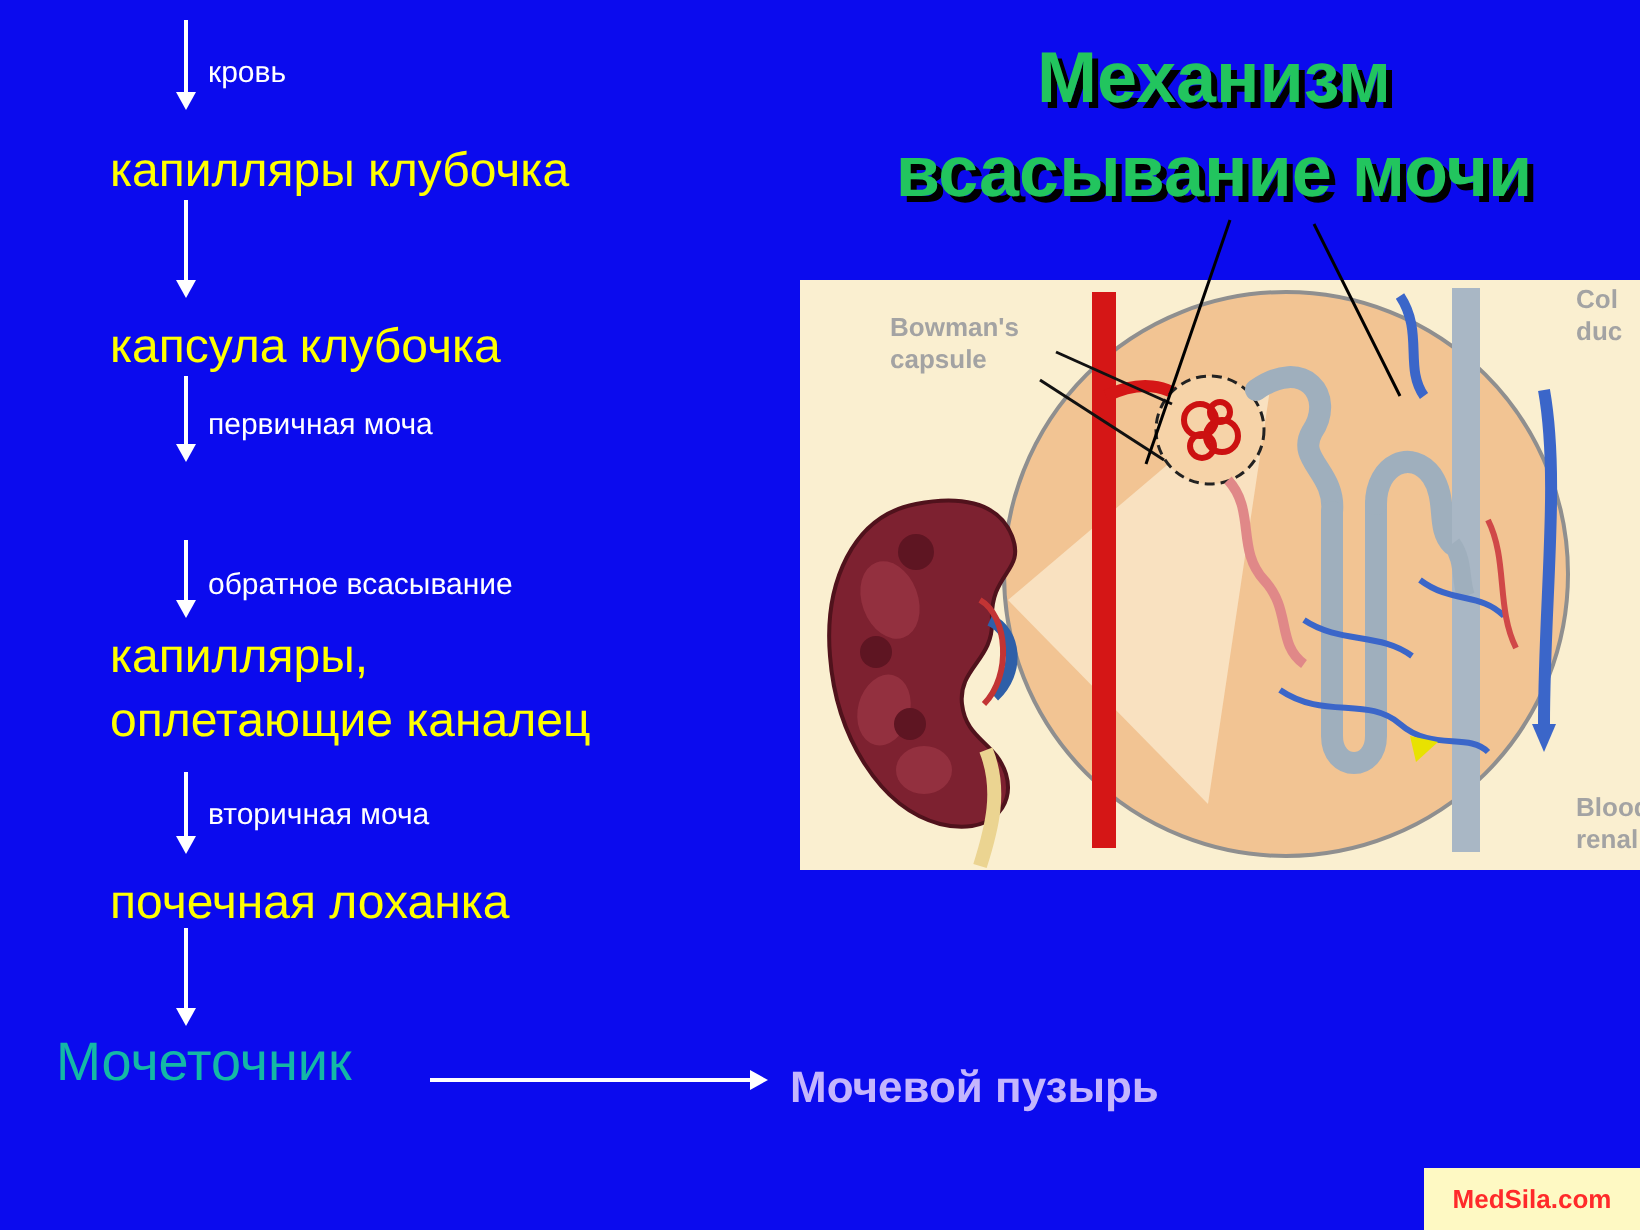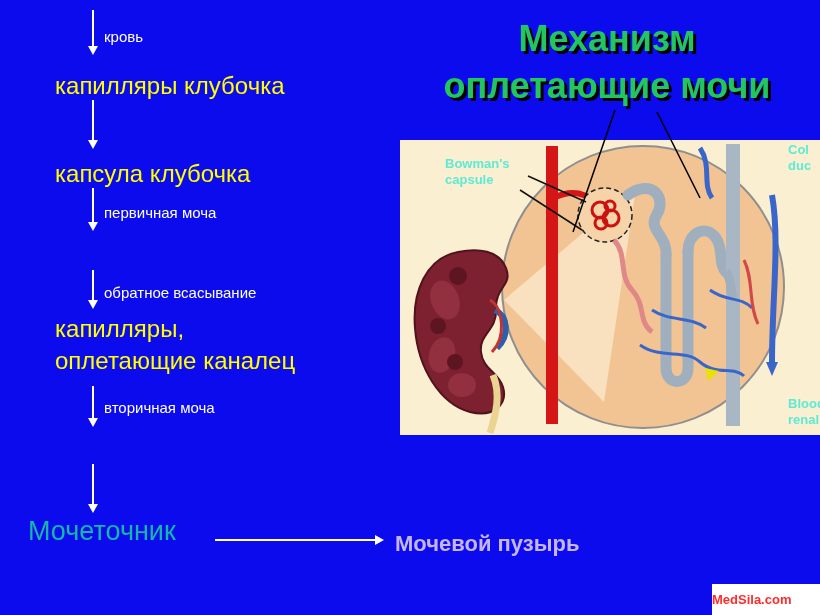--- a/index.html
+++ b/index.html
@@ -30,52 +30,53 @@
   }
   .bladder {
     position:absolute; left:395px; top:531px; color:#c4b5fd; font-size:22px;
     font-weight:bold; z-index:5;
   }
   .figure {
     position:absolute; left:400px; top:140px; width:420px; height:295px;
     overflow:hidden; z-index:1;
   }
   .fig-label {
-    position:absolute; color:#5eead4; font-size:13px; font-weight:bold;
+    position:absolute; color:#a3a3a3; font-size:13px; font-weight:bold;
     line-height:1.25; z-index:3;
   }
   .fig-label.bowmans { left:45px; top:16px; width:72px; }
   .fig-label.collecting { left:388px; top:2px; white-space:nowrap; }
   .fig-label.blood { left:388px; top:256px; white-space:nowrap; }
   .watermark-box {
     position:absolute; left:712px; top:584px; width:108px; height:31px;
-    background:#ffffff; z-index:6; display:flex; align-items:center; justify-content:flex-start;
+    background:#fef9c3; z-index:6; display:flex; align-items:center; justify-content:center;
   }
   .watermark-text { color:#FF2A2A; font-size:13px; font-weight:bold; }
 </style>
 </head>
 <body>
 
 <div class="slide">
 
   <h1 class="title">
     <span>Механизм</span><br>
-    <span>оплетающие мочи</span>
+    <span>всасывание мочи</span>
   </h1>
 
   <div class="note" style="top:28px">кровь</div>
   <div class="step" style="top:70px">капилляры клубочка</div>
   <div class="step" style="top:158px">капсула клубочка</div>
   <div class="note" style="top:204px">первичная моча</div>
   <div class="note" style="top:284px">обратное всасывание</div>
   <div class="step wrap" style="top:313px">
     <span>капилляры,</span><br>
     <span>оплетающие каналец</span>
   </div>
   <div class="note" style="top:399px">вторичная моча</div>
+  <div class="step" style="top:436px">почечная лоханка</div>
   <div class="ureter">Мочеточник</div>
   <div class="bladder">Мочевой пузырь</div>
 
   <div class="figure">
     <svg width="420" height="295" viewBox="0 0 420 295">
       <rect width="420" height="295" fill="#FAEFD0"></rect>
       <circle cx="243" cy="147" r="141" fill="#F2C493" stroke="#8F8F8F" stroke-width="2"></circle>
       <polygon points="104,160 236,48 204,262" fill="#FFFDEE" opacity="0.5"></polygon>
 
       <g>

